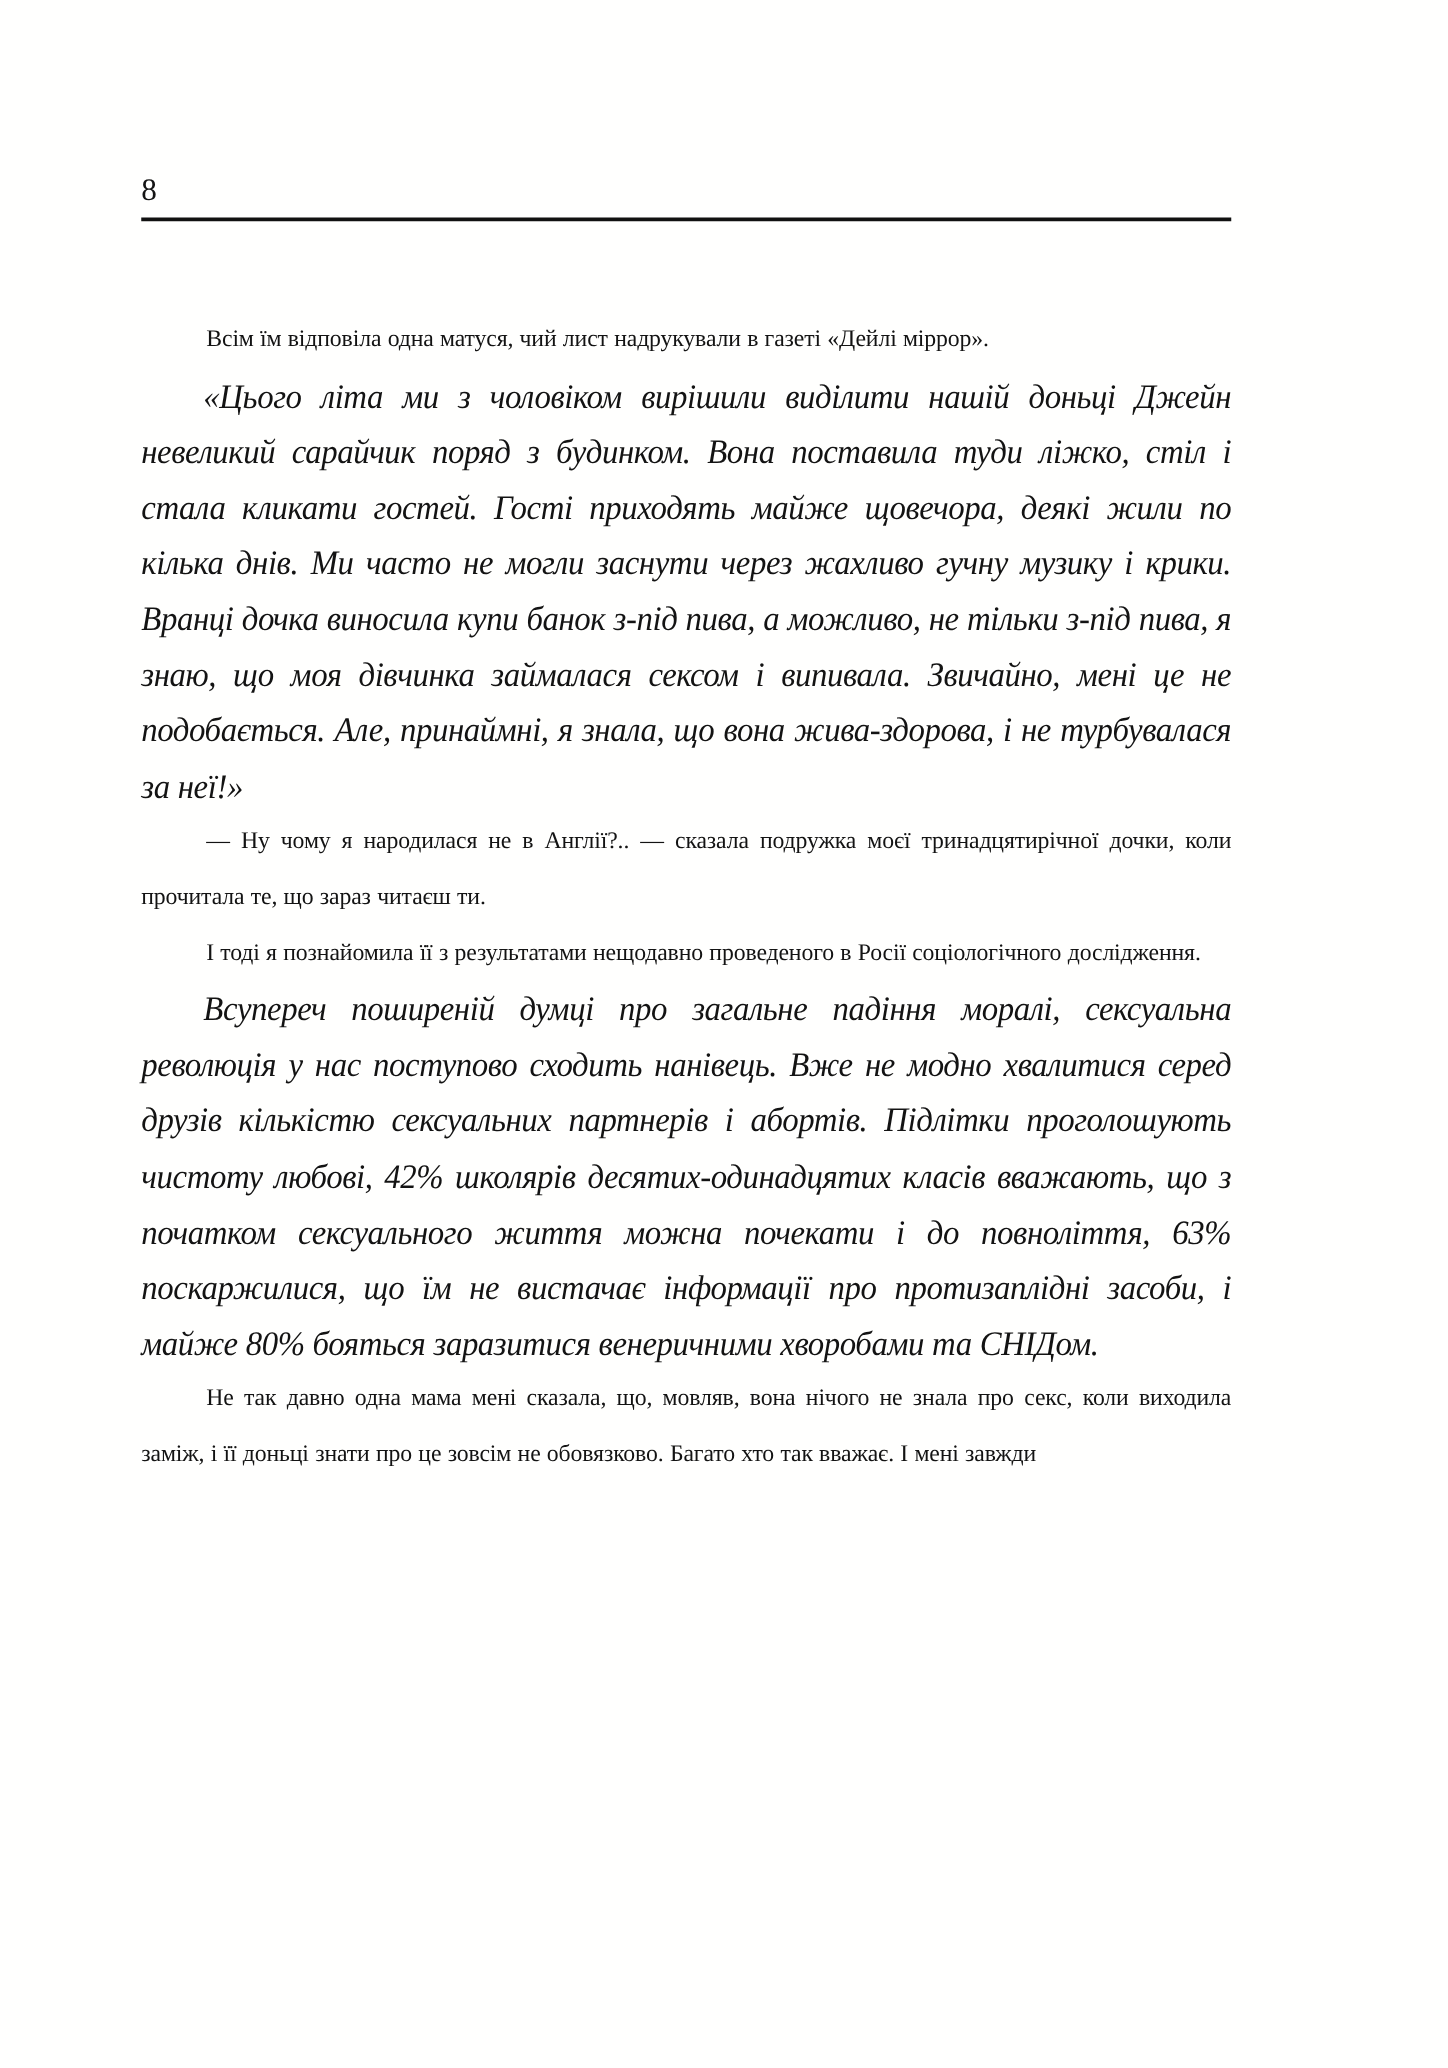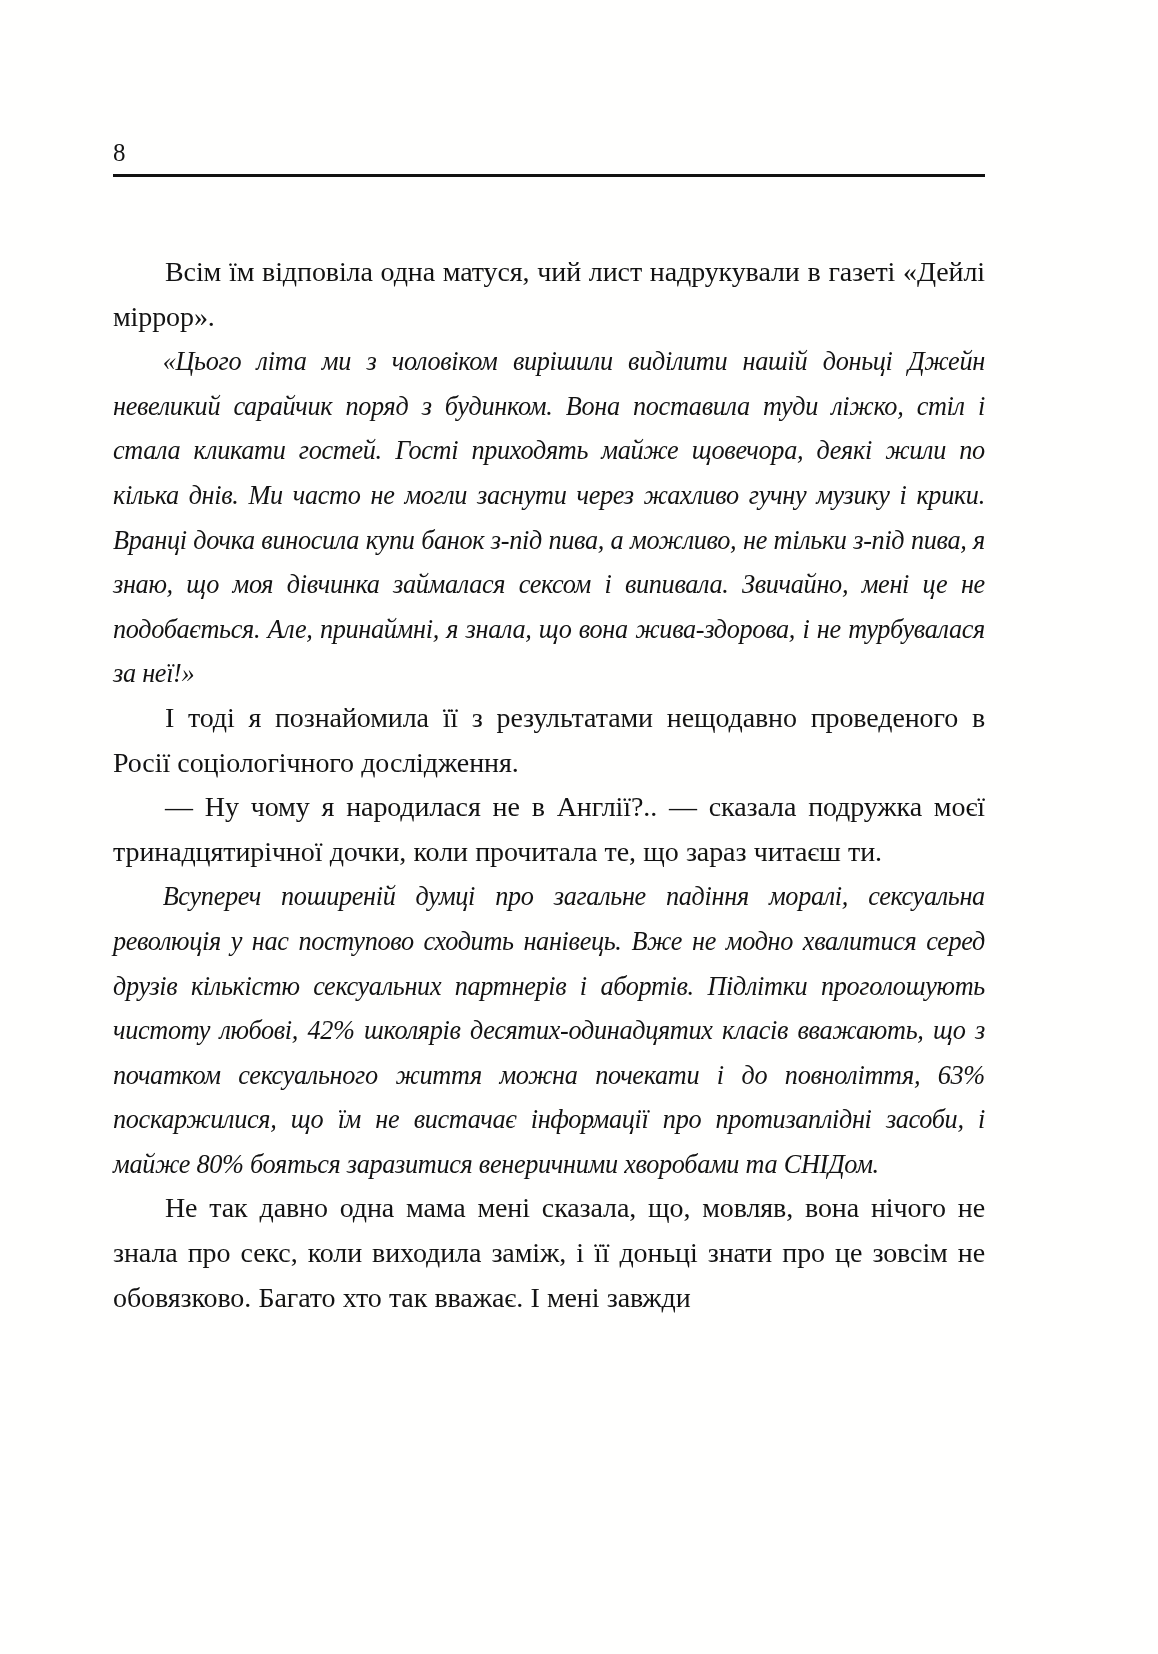--- a/index.html
+++ b/index.html
@@ -60,21 +60,21 @@
     margin: 0;
     text-align: justify;
     text-justify: inter-word;
     text-indent: 52px;
     color: #131313;
   }
 
   
   p.roman {
     font-family: "Liberation Serif", "DejaVu Serif", serif;
-    font-size: 28px;
+    font-size: 19px;
     line-height: 44.6px;
     font-weight: 400;
     letter-spacing: -0.1px;
     word-spacing: 0.4px;
   }
 
   
   p.italic {
     font-family: "Liberation Serif", "DejaVu Serif", serif;
     font-style: italic;
@@ -104,20 +104,20 @@
   <div class="text-block">
 
     <div class="page-header">
       <div class="folio">8</div>
       <div class="header-rule"></div>
     </div>
 
     <div class="body-copy">
       <p class="roman">Всім їм відповіла одна матуся, чий лист надрукували в газеті «Дейлі міррор».</p>
       <p class="italic">«Цього літа ми з чоловіком вирішили виділити нашій доньці Джейн невеликий сарайчик поряд з будинком. Вона поставила туди ліжко, стіл і стала кликати гостей. Гості приходять майже щовечора, деякі жили по кілька днів. Ми часто не могли заснути через жахливо гучну музику і крики. Вранці дочка виносила купи банок з-під пива, а можливо, не тільки з-під пива, я знаю, що моя дівчинка займалася сексом і випивала. Звичайно, мені це не подобається. Але, принаймні, я знала, що вона жива-здорова, і не турбувалася за неї!»</p>
+      <p class="roman">— Ну чому я народилася не в Англії?.. — сказала подружка моєї тринадцятирічної дочки, коли прочитала те, що зараз читаєш ти.</p>
       <p class="roman">І тоді я познайомила її з результатами нещодавно проведеного в Росії соціологічного дослідження.</p>
-      <p class="roman">— Ну чому я народилася не в Англії?.. — сказала подружка моєї тринадцятирічної дочки, коли прочитала те, що зараз читаєш ти.</p>
       <p class="italic">Всупереч поширеній думці про загальне падіння моралі, сексуальна революція у нас поступово сходить нанівець. Вже не модно хвалитися серед друзів кількістю сексуальних партнерів і абортів. Підлітки проголошують чистоту любові, 42% школярів десятих-одинадцятих класів вважають, що з початком сексуального життя можна почекати і до повноліття, 63% поскаржилися, що їм не вистачає інформації про протизаплідні засоби, і майже 80% бояться заразитися венеричними хворобами та СНІДом.</p>
       <p class="roman">Не так давно одна мама мені сказала, що, мовляв, вона нічого не знала про секс, коли виходила заміж, і її доньці знати про це зовсім не обовязково. Багато хто так вважає. І мені завжди</p>
     </div>
 
   </div>
 </div>
 
 </body></html>

